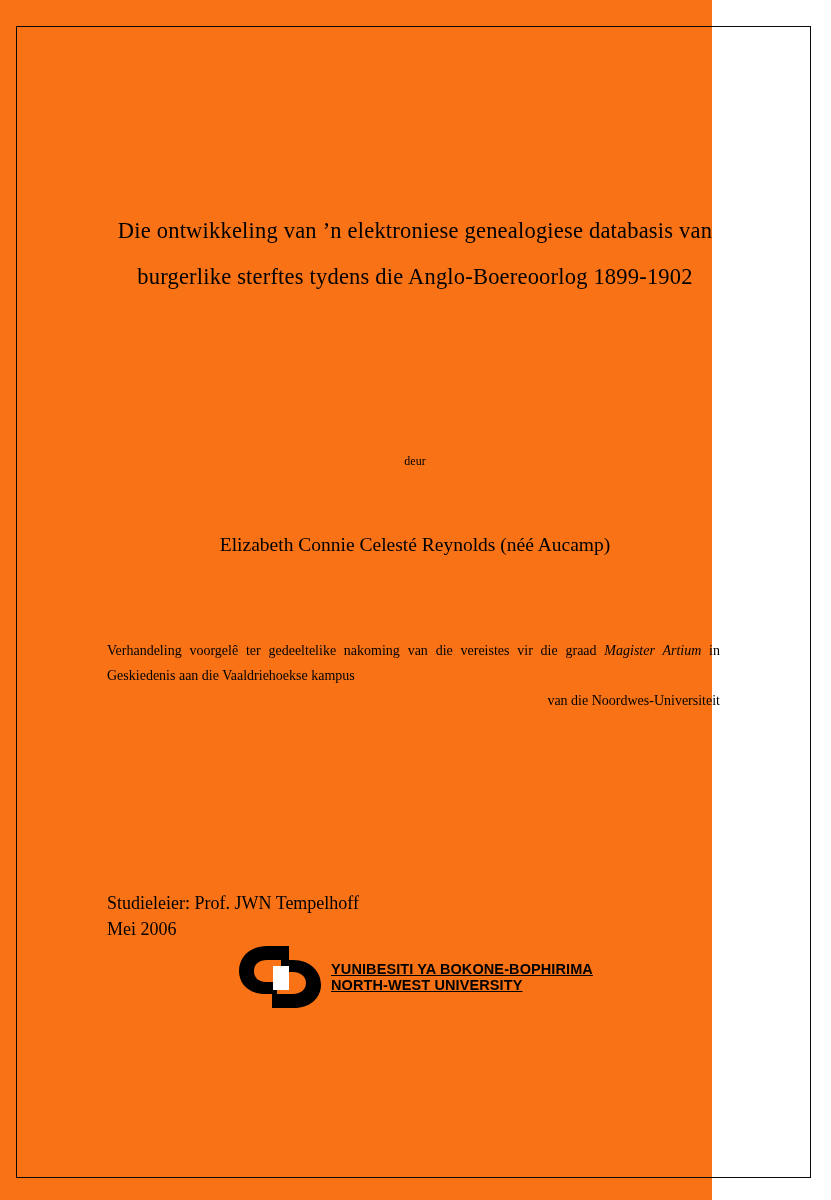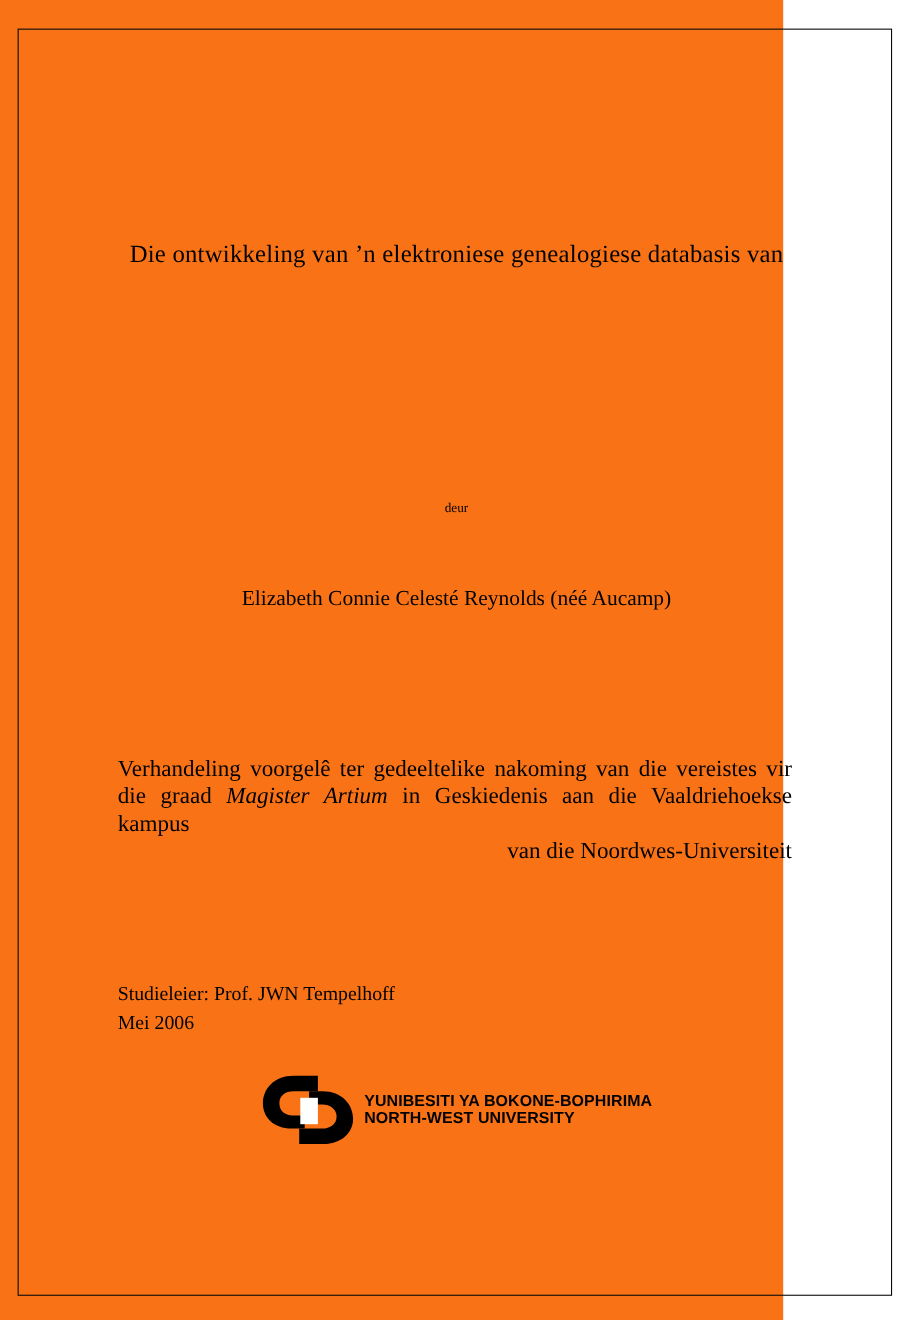--- a/index.html
+++ b/index.html
@@ -61,50 +61,51 @@
   .author-name {
     position: absolute;
     top: 508px;
     left: 0;
     width: 650px;
     text-align: center;
     font-size: 19.5px;
   }
   .statement {
     position: absolute;
-    top: 660px;
+    top: 612px;
     left: 17px;
     width: 613px;
-    font-size: 21px;
+    font-size: 14px;
     line-height: 25px;
     text-align: justify;
   }
   .statement .line-last {
     text-align: right;
   }
   .statement i {
     font-style: italic;
   }
   .supervisor {
     position: absolute;
     top: 864px;
     left: 17px;
     width: 600px;
     font-size: 18px;
     line-height: 26px;
     text-align: left;
   }
   .logo-wrap {
     position: absolute;
-    top: 948px;
+    top: 916px;
     left: 0;
     width: 650px;
     display: flex;
     justify-content: center;
     align-items: flex-end;
+    text-decoration: underline;
   }
   .logo-inner {
     display: flex;
     align-items: center;
     gap: 8px;
   }
   .logo-mark {
     width: 86px;
     height: 70px;
     flex: 0 0 auto;
@@ -121,20 +122,21 @@
 </head>
 <body>
 
 <div class="page">
   <div class="page-frame"></div>
 
   <div class="content">
 
     <div class="title-block">
       <div class="title-line">Die ontwikkeling van ’n elektroniese genealogiese databasis van</div>
+      <div class="title-line">burgerlike sterftes tydens die Anglo-Boereoorlog 1899-1902</div>
     </div>
 
     <div class="author-by">deur</div>
 
     <div class="author-name">Elizabeth Connie Celesté Reynolds (néé Aucamp)</div>
 
     <div class="statement">
       <span>Verhandeling voorgelê ter gedeeltelike nakoming van die vereistes vir die graad </span><i>Magister Artium</i><span> in Geskiedenis aan die Vaaldriehoekse kampus</span>
       <div class="line-last">van die Noordwes-Universiteit</div>
     </div>

